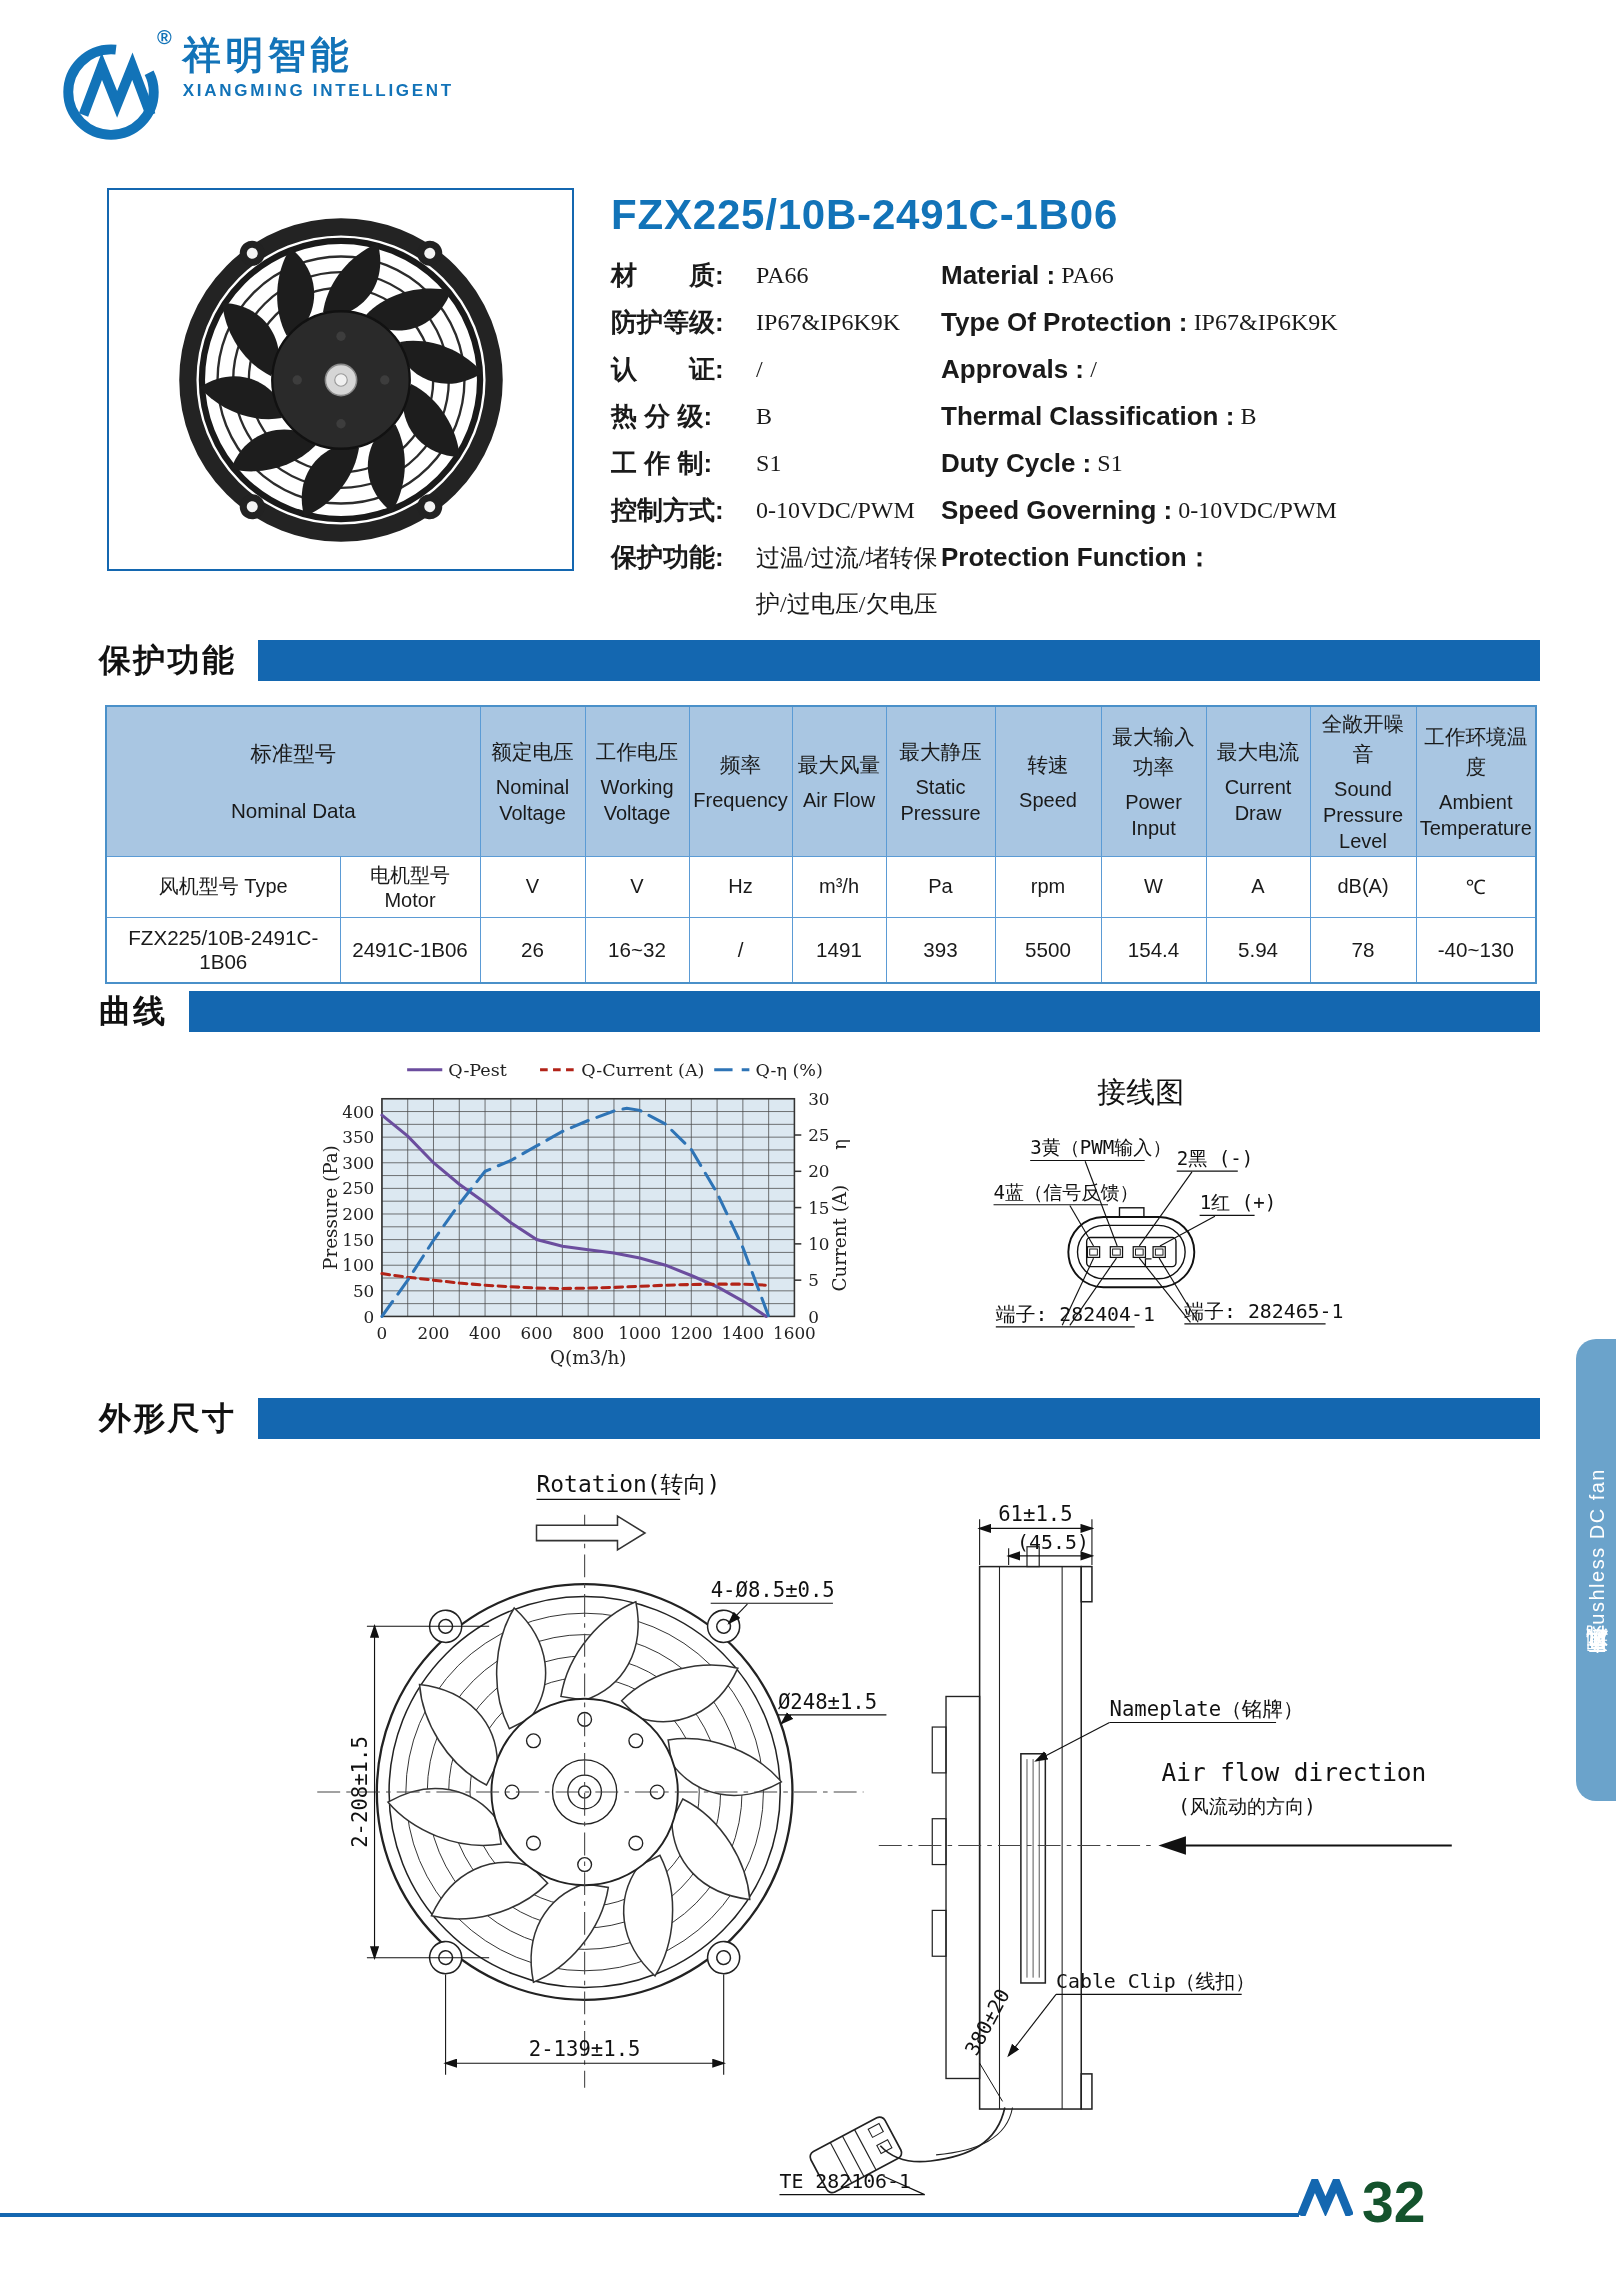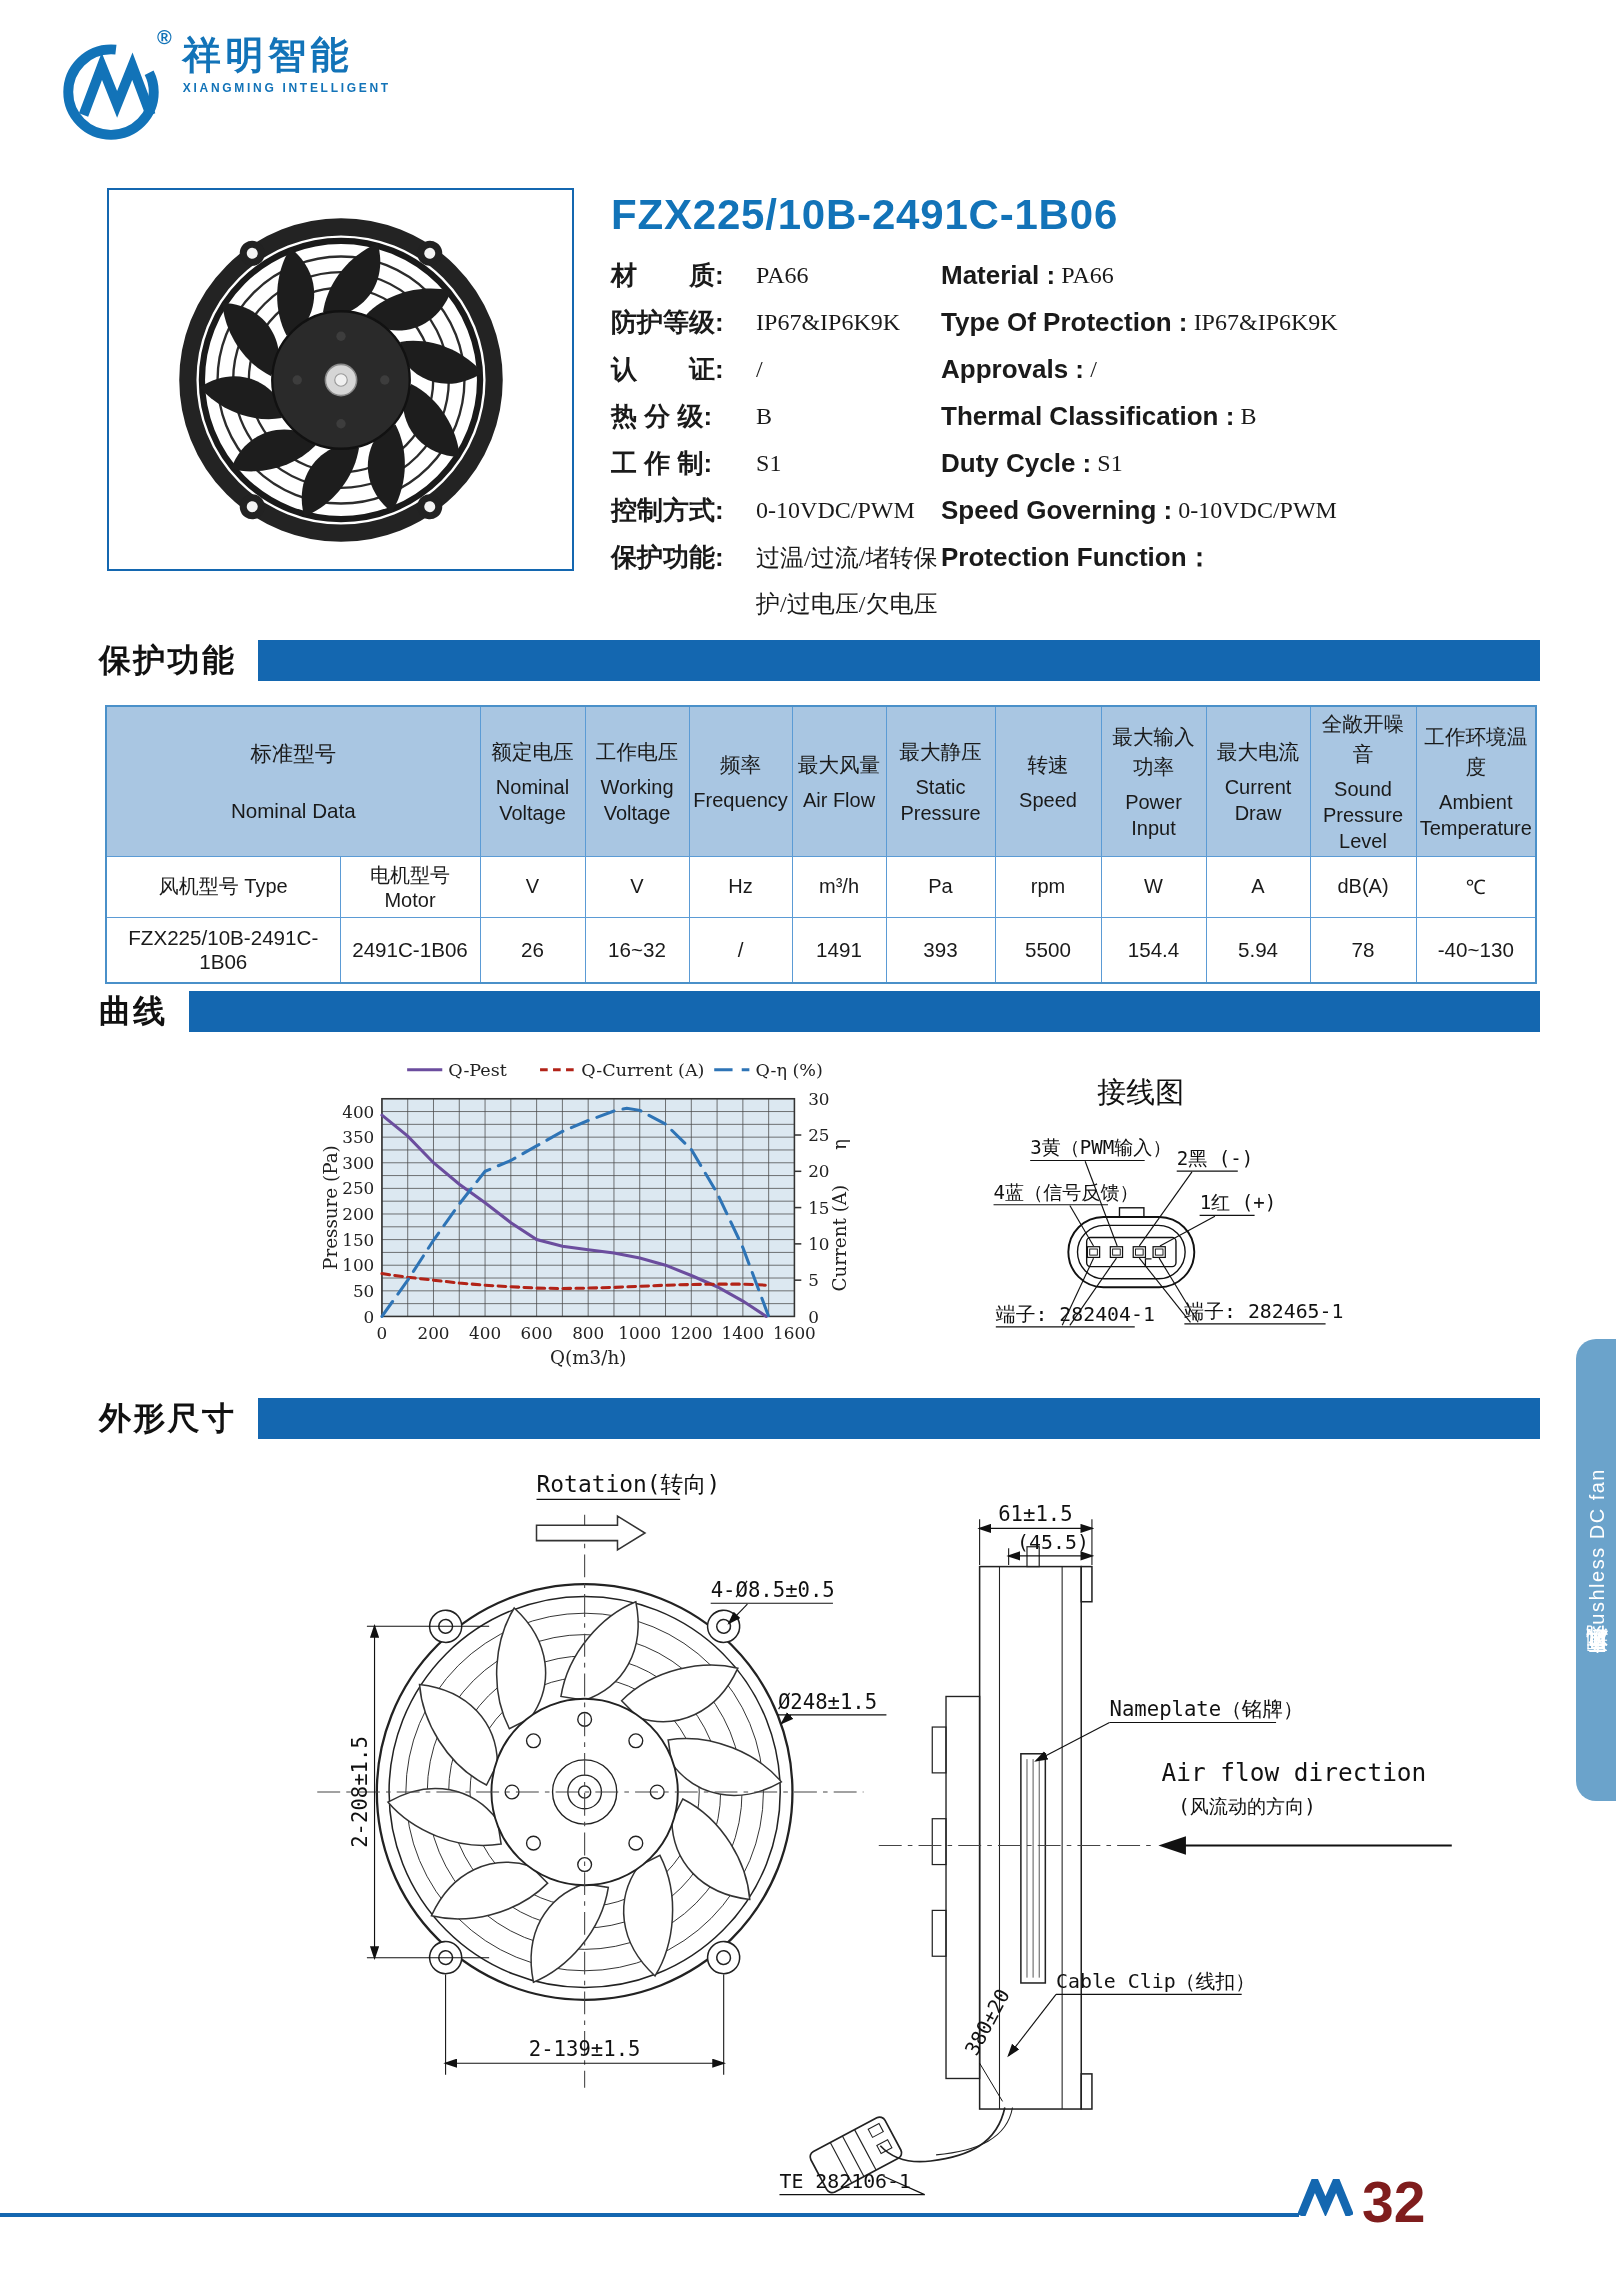--- a/index.html
+++ b/index.html
@@ -6,21 +6,21 @@
   body{
     width:1617px;height:2284px;background:#ffffff;position:relative;
     font-family:"Liberation Sans",sans-serif;color:#1a1a1a;overflow:hidden;
   }
   .abs{position:absolute;}
 
   
   .logo{left:53px;top:27.5px;display:flex;align-items:flex-start;}
   .logo-text{margin-left:13.8px;margin-top:7.6px;}
   .logo-cn{font-size:38px;font-weight:bold;color:#1273b8;letter-spacing:4.6px;line-height:1.1;}
-  .logo-en{font-size:12px;font-weight:bold;color:#1273b8;letter-spacing:2.7px;margin-top:4.6px;}
+  .logo-en{font-size:17px;font-weight:bold;color:#1273b8;letter-spacing:2.7px;margin-top:4.6px;}
   .logo-reg{position:absolute;left:104px;top:-1.5px;font-size:20px;font-weight:bold;color:#1273b8;}
 
   
   .photo{left:107px;top:188px;width:463px;height:379px;border:2.3px solid #1467b0;background:#fff;
          display:flex;align-items:center;justify-content:center;}
 
   
   .title{left:611px;top:191px;font-size:42px;font-weight:bold;color:#1273b8;letter-spacing:0.8px;}
   .specs{top:261px;}
   .specs-cn{left:611px;width:336px;}
@@ -53,21 +53,21 @@
 
   
   .side-tab{left:1576px;top:1339px;width:41px;height:462px;background:#6ba3cb;
             border-radius:20px 0 0 20px;display:flex;align-items:center;justify-content:center;}
   .side-tab .vtext{writing-mode:vertical-rl;transform:rotate(180deg);color:#fff;white-space:nowrap;
             font-size:22px;letter-spacing:1.5px;}
   .side-tab .vtext .en{font-size:20px;}
 
   
   .footer-line{left:0;top:2213px;width:1299px;height:3.8px;background:#1467b0;}
-  .page-num{left:1362px;top:2169px;font-size:57px;font-weight:bold;color:#7f1d1d;}
+  .page-num{left:1362px;top:2169px;font-size:57px;font-weight:bold;color:#14532d;}
 
   
   .cad{font-family:"DejaVu Sans Mono",monospace;fill:#111;}
   svg text{user-select:none;}
 </style>
 </head>
 <body>
 
 <div class="abs logo" style="position:absolute;">
   <div style="position:relative;">

